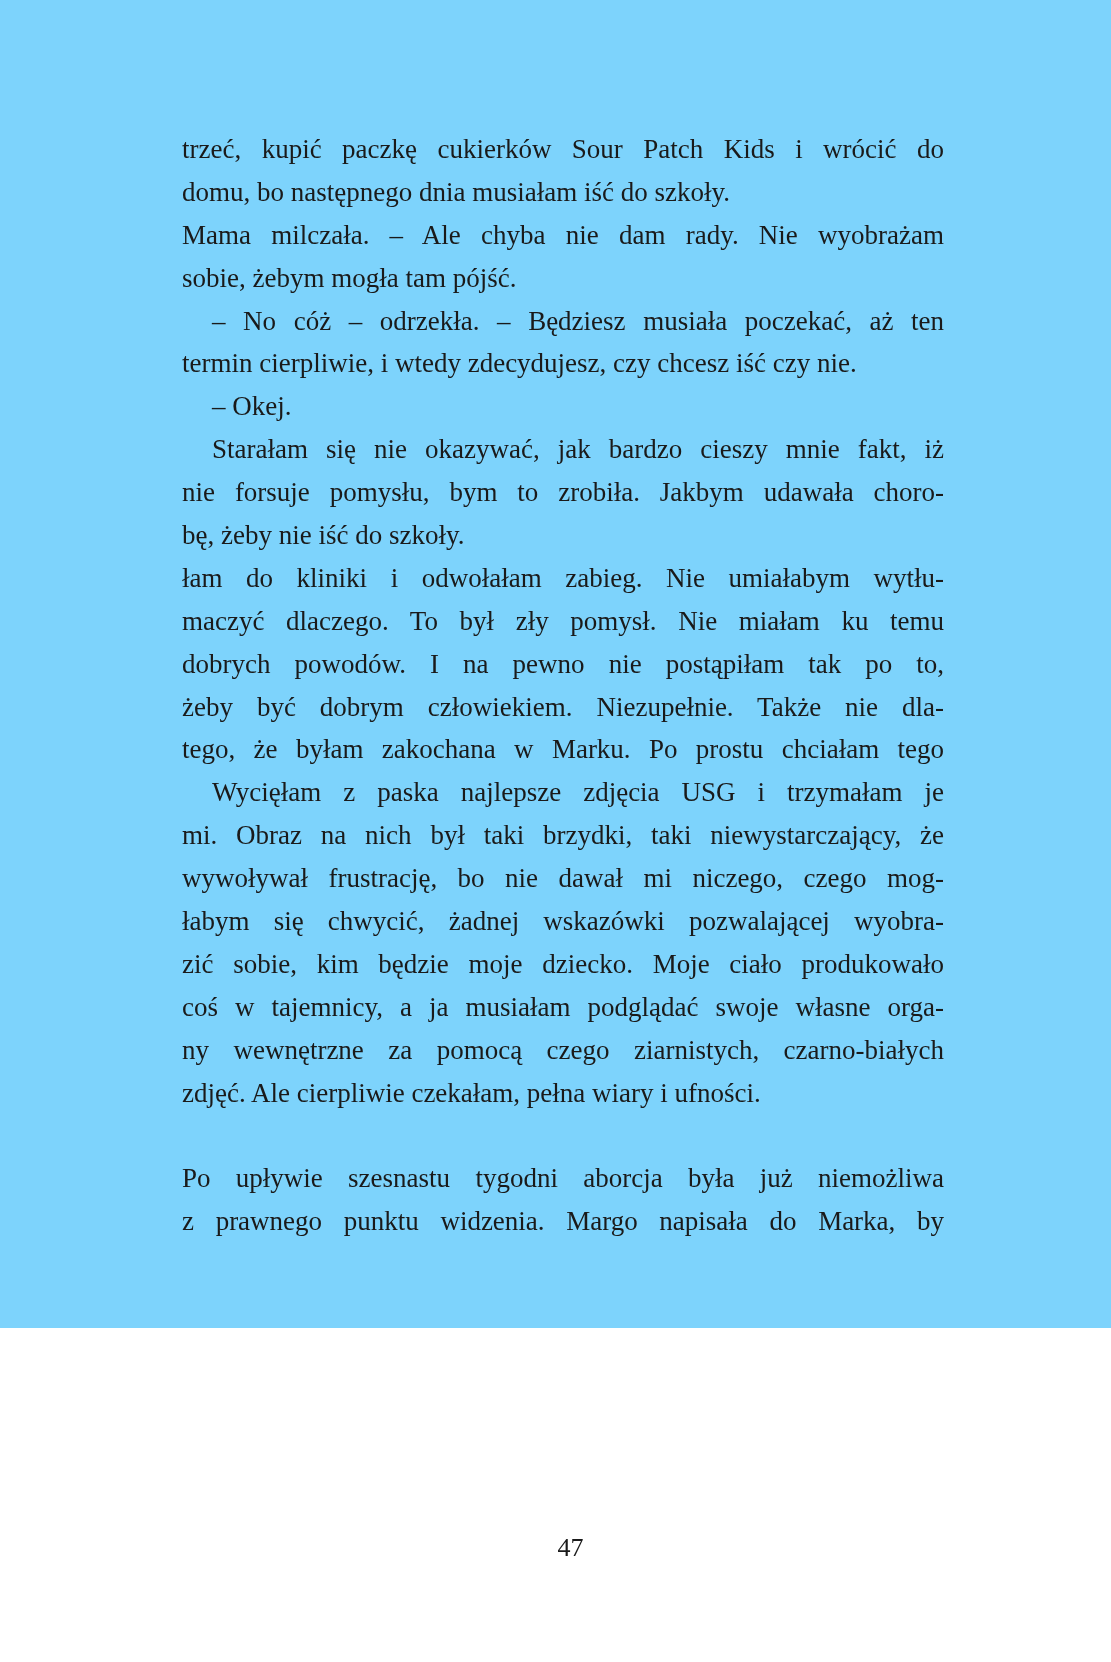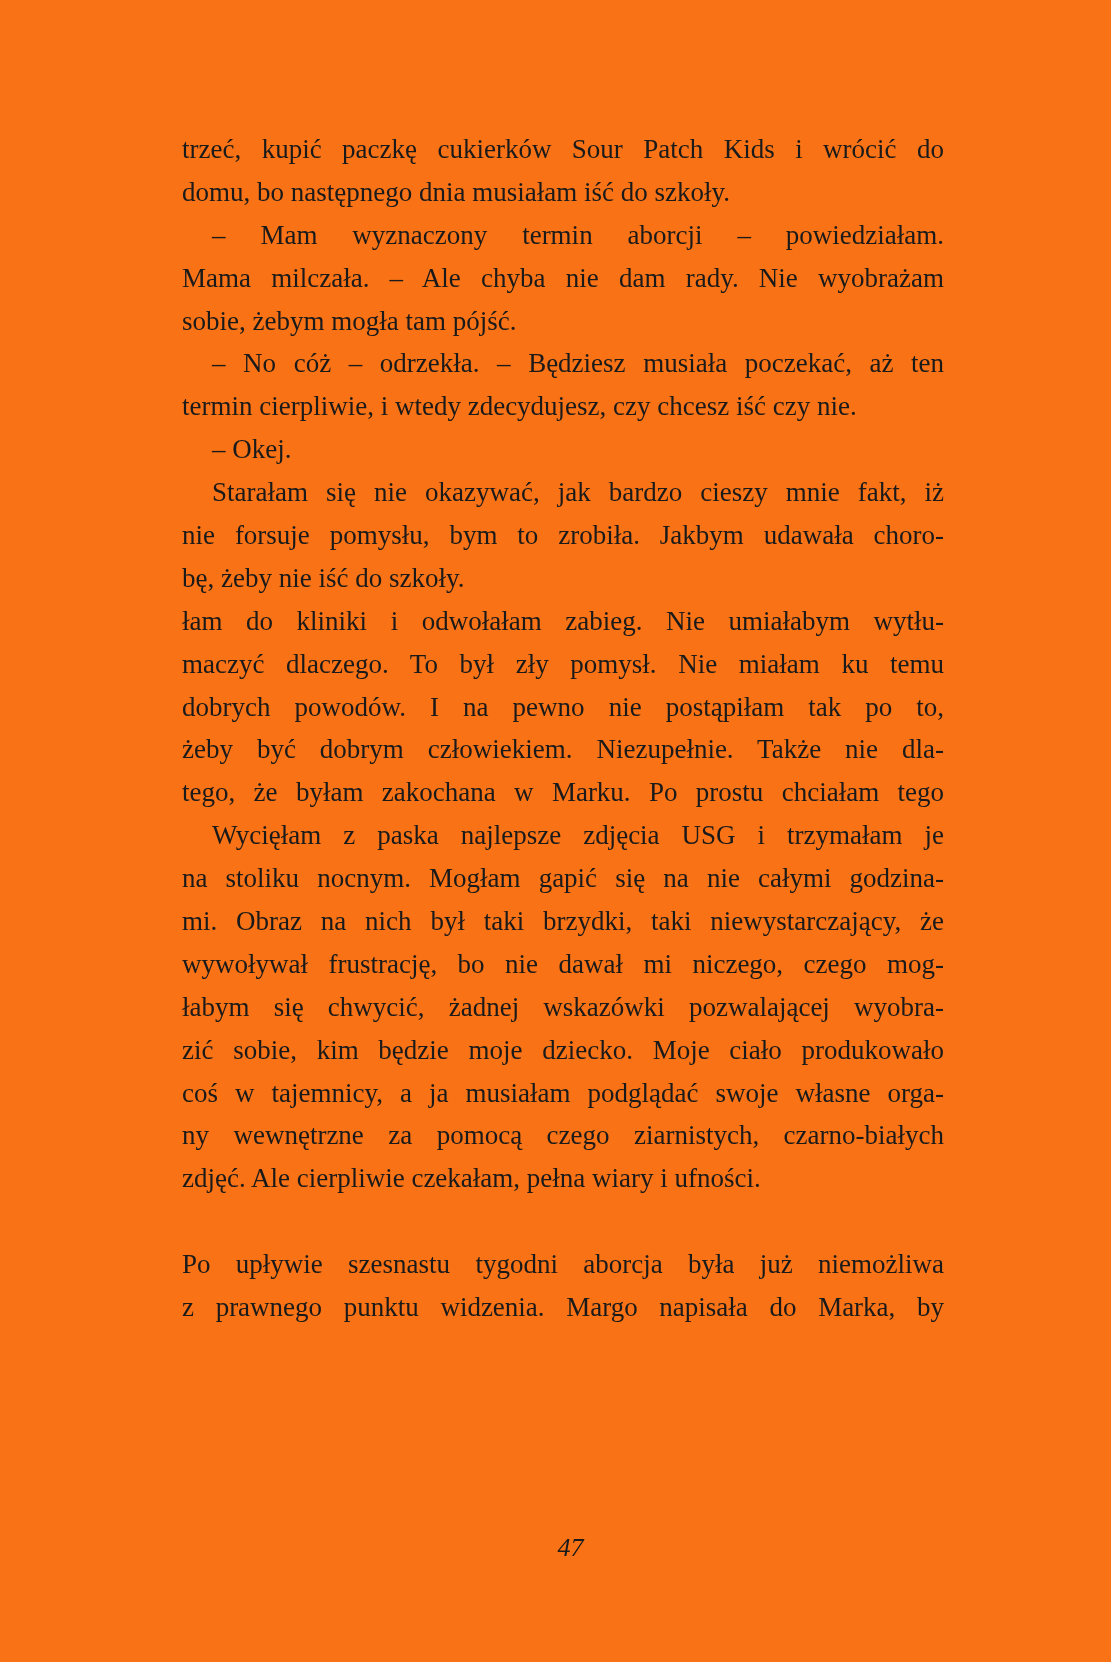--- a/index.html
+++ b/index.html
@@ -13,22 +13,22 @@
     position: relative;
     overflow: hidden;
     font-family: "Liberation Serif", "DejaVu Serif", serif;
     color: #1a1a1a;
   }
   .page {
     position: absolute;
     left: 0;
     top: 0;
     width: 1111px;
-    height: 1662px;
-    background: #f97316;
+    height: 1328px;
+    background: #7dd3fc;
   }
   .text-block {
     position: absolute;
     left: 182px;
     top: 128px;
     width: 762px;
     font-size: 27px;
     line-height: 42.9px;
   }
   .line {
@@ -50,50 +50,47 @@
     display: block;
     height: 42.9px;
   }
   .page-number {
     position: absolute;
     left: 0;
     width: 1111px;
     top: 1533px;
     text-align: center;
     font-size: 26px;
-    font-style: italic;
     color: #1a1a1a;
     padding-left: 30px;
     box-sizing: border-box;
   }
 </style>
 </head>
 <body>
 
 <div class="page">
   <div class="text-block" id="text-block">
       <div>
         <span class="line">trzeć, kupić paczkę cukierków Sour Patch Kids i wrócić do</span>
         <span class="line last">domu, bo następnego dnia musiałam iść do szkoły.</span>
-        <span class="line indent">– Mam wyznaczony termin aborcji – powiedziałam.</span>
         <span class="line">Mama milczała. – Ale chyba nie dam rady. Nie wyobrażam</span>
         <span class="line last">sobie, żebym mogła tam pójść.</span>
         <span class="line indent">– No cóż – odrzekła. – Będziesz musiała poczekać, aż ten</span>
         <span class="line last">termin cierpliwie, i wtedy zdecydujesz, czy chcesz iść czy nie.</span>
         <span class="line indent last">– Okej.</span>
         <span class="line indent">Starałam się nie okazywać, jak bardzo cieszy mnie fakt, iż</span>
         <span class="line">nie forsuje pomysłu, bym to zrobiła. Jakbym udawała choro-</span>
         <span class="line last">bę, żeby nie iść do szkoły.</span>
         <span class="line">łam do kliniki i odwołałam zabieg. Nie umiałabym wytłu-</span>
         <span class="line">maczyć dlaczego. To był zły pomysł. Nie miałam ku temu</span>
         <span class="line">dobrych powodów. I na pewno nie postąpiłam tak po to,</span>
         <span class="line">żeby być dobrym człowiekiem. Niezupełnie. Także nie dla-</span>
         <span class="line">tego, że byłam zakochana w Marku. Po prostu chciałam tego</span>
         <span class="line indent">Wycięłam z paska najlepsze zdjęcia USG i trzymałam je</span>
-        <span class="line">na stoliku nocnym. Mogłam gapić się na nie całymi godzina-</span>
         <span class="line">mi. Obraz na nich był taki brzydki, taki niewystarczający, że</span>
         <span class="line">wywoływał frustrację, bo nie dawał mi niczego, czego mog-</span>
         <span class="line">łabym się chwycić, żadnej wskazówki pozwalającej wyobra-</span>
         <span class="line">zić sobie, kim będzie moje dziecko. Moje ciało produkowało</span>
         <span class="line">coś w tajemnicy, a ja musiałam podglądać swoje własne orga-</span>
         <span class="line">ny wewnętrzne za pomocą czego ziarnistych, czarno-białych</span>
         <span class="line last">zdjęć. Ale cierpliwie czekałam, pełna wiary i ufności.</span>
       </div>
       <span class="spacer"></span>
       <div>

